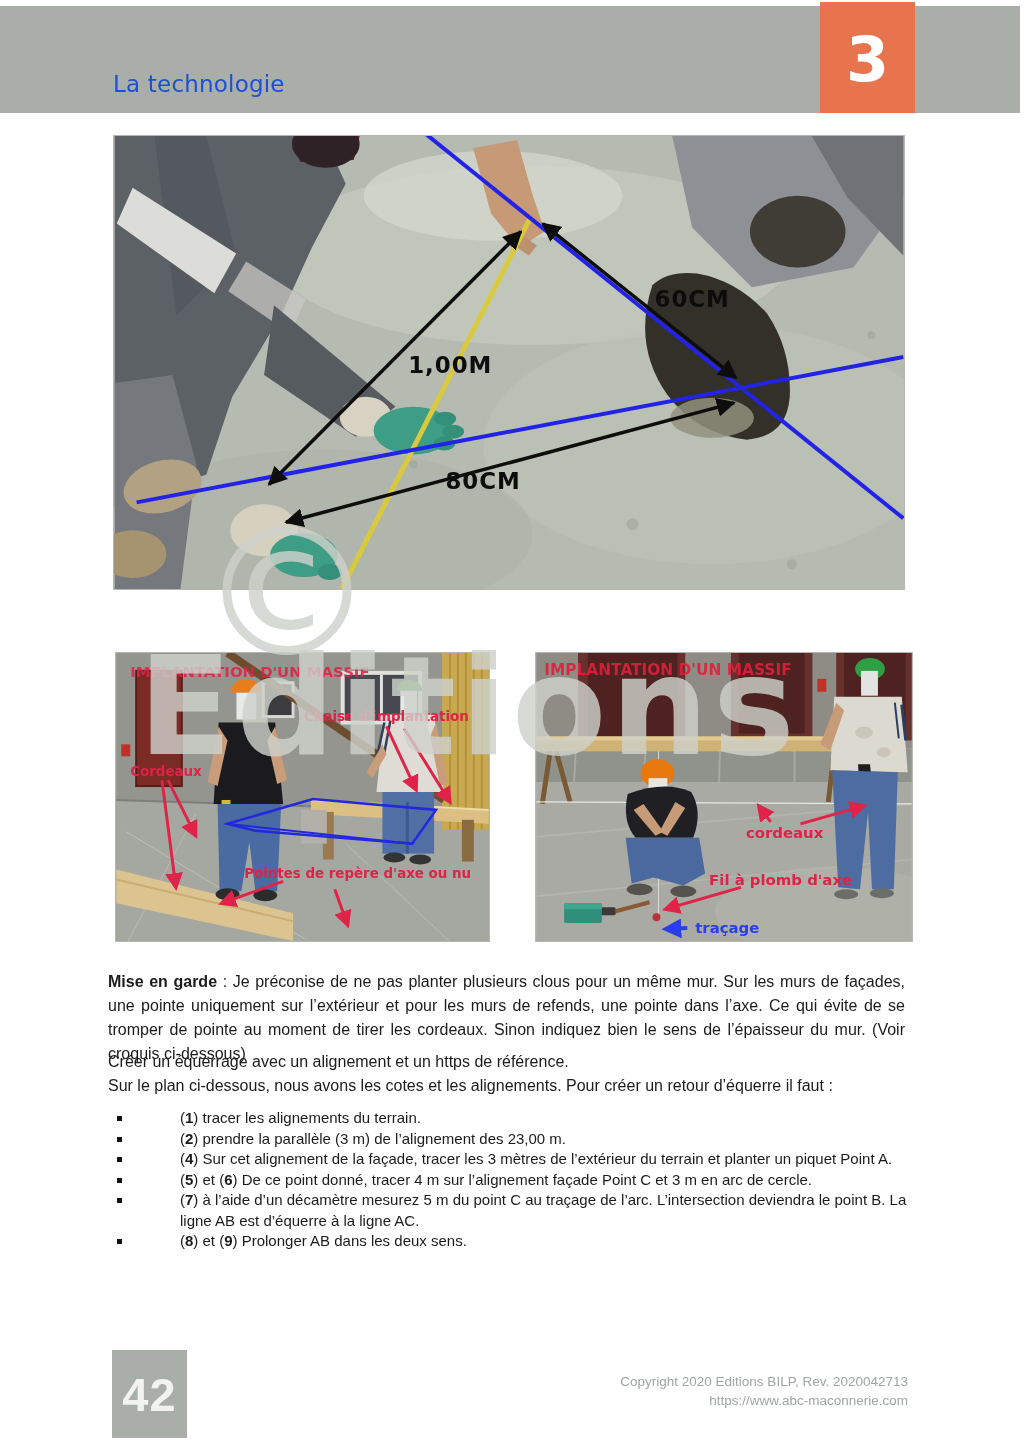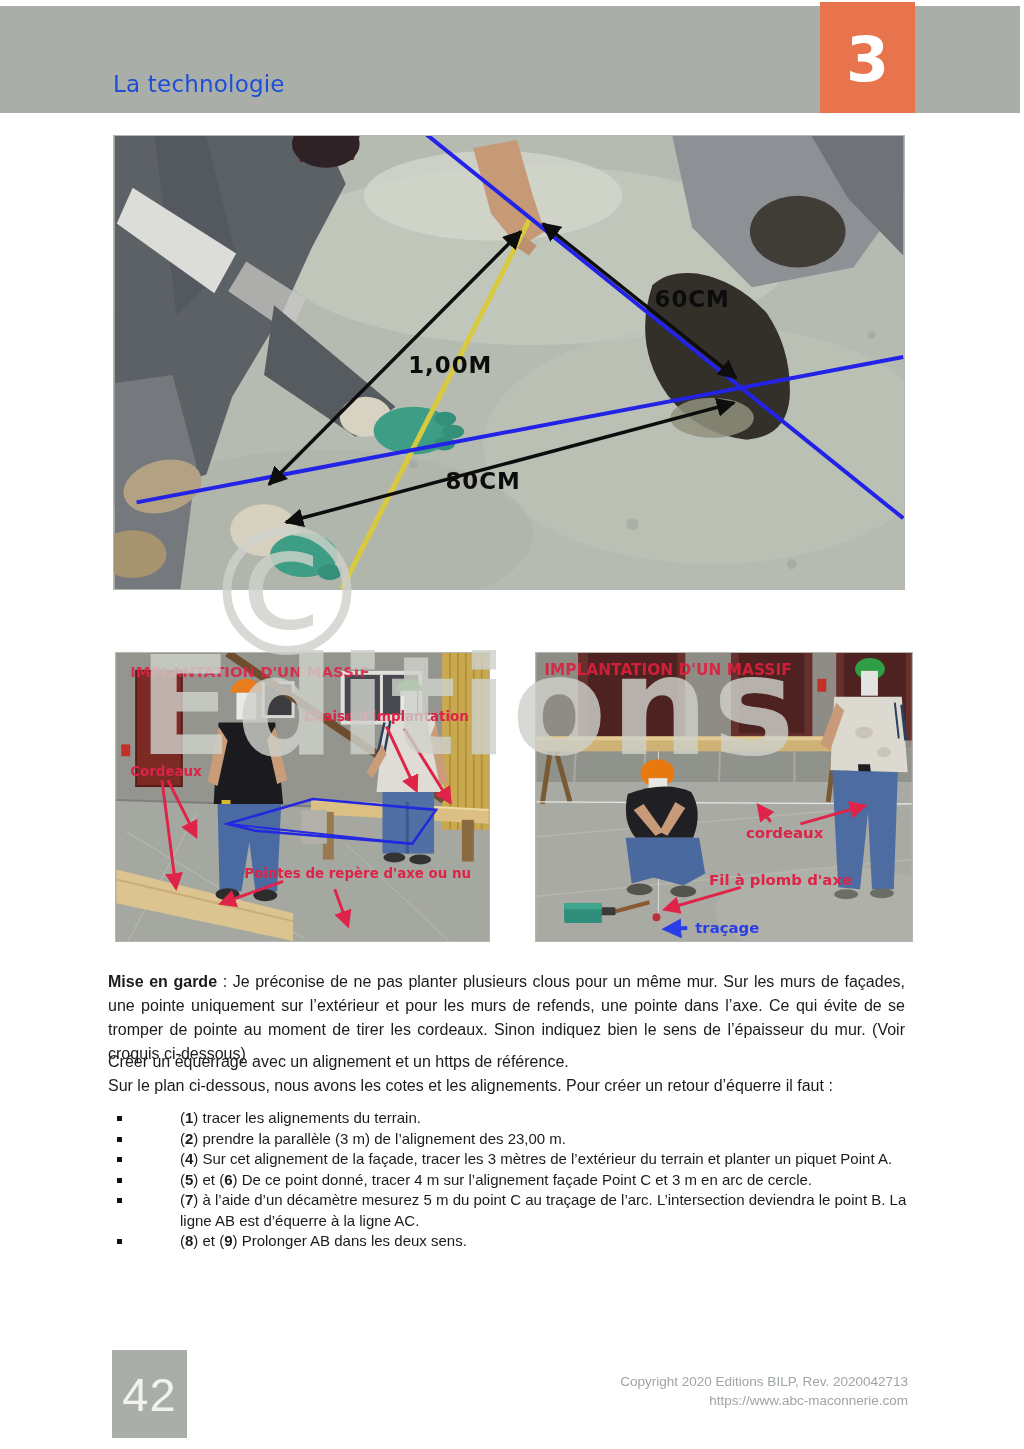--- a/index.html
+++ b/index.html
@@ -30,21 +30,21 @@
   .warning{top:970px;text-align:justify;}
   .intro{top:1050px;}
   .steps{position:absolute;left:113px;top:1108px;width:800px;font-size:15px;line-height:20.5px;}
   .step{display:flex;}
   .bullet{flex:0 0 auto;width:5px;height:5px;background:#111;margin:8px 11px 0 4px;}
   .step-text{flex:1;margin-left:47px;}
   b{font-weight:bold;}
   
   .pagenum-box{position:absolute;left:112px;top:1350px;width:75px;height:88px;background:#a9aea9;
                display:flex;align-items:center;justify-content:center;}
-  .pagenum{font-size:47px;color:#f2f3f0;font-weight:normal;letter-spacing:1px;}
+  .pagenum{font-size:47px;color:#f2f3f0;font-weight:bold;letter-spacing:1px;}
   .copyright{position:absolute;right:116px;top:1372px;text-align:right;color:#9fa5a1;
              font-size:13.5px;line-height:19px;}
 </style>
 </head>
 <body>
 
 <div class="page">
 
   <div class="header-bar"></div>
   <div class="header-title">La technologie</div>

